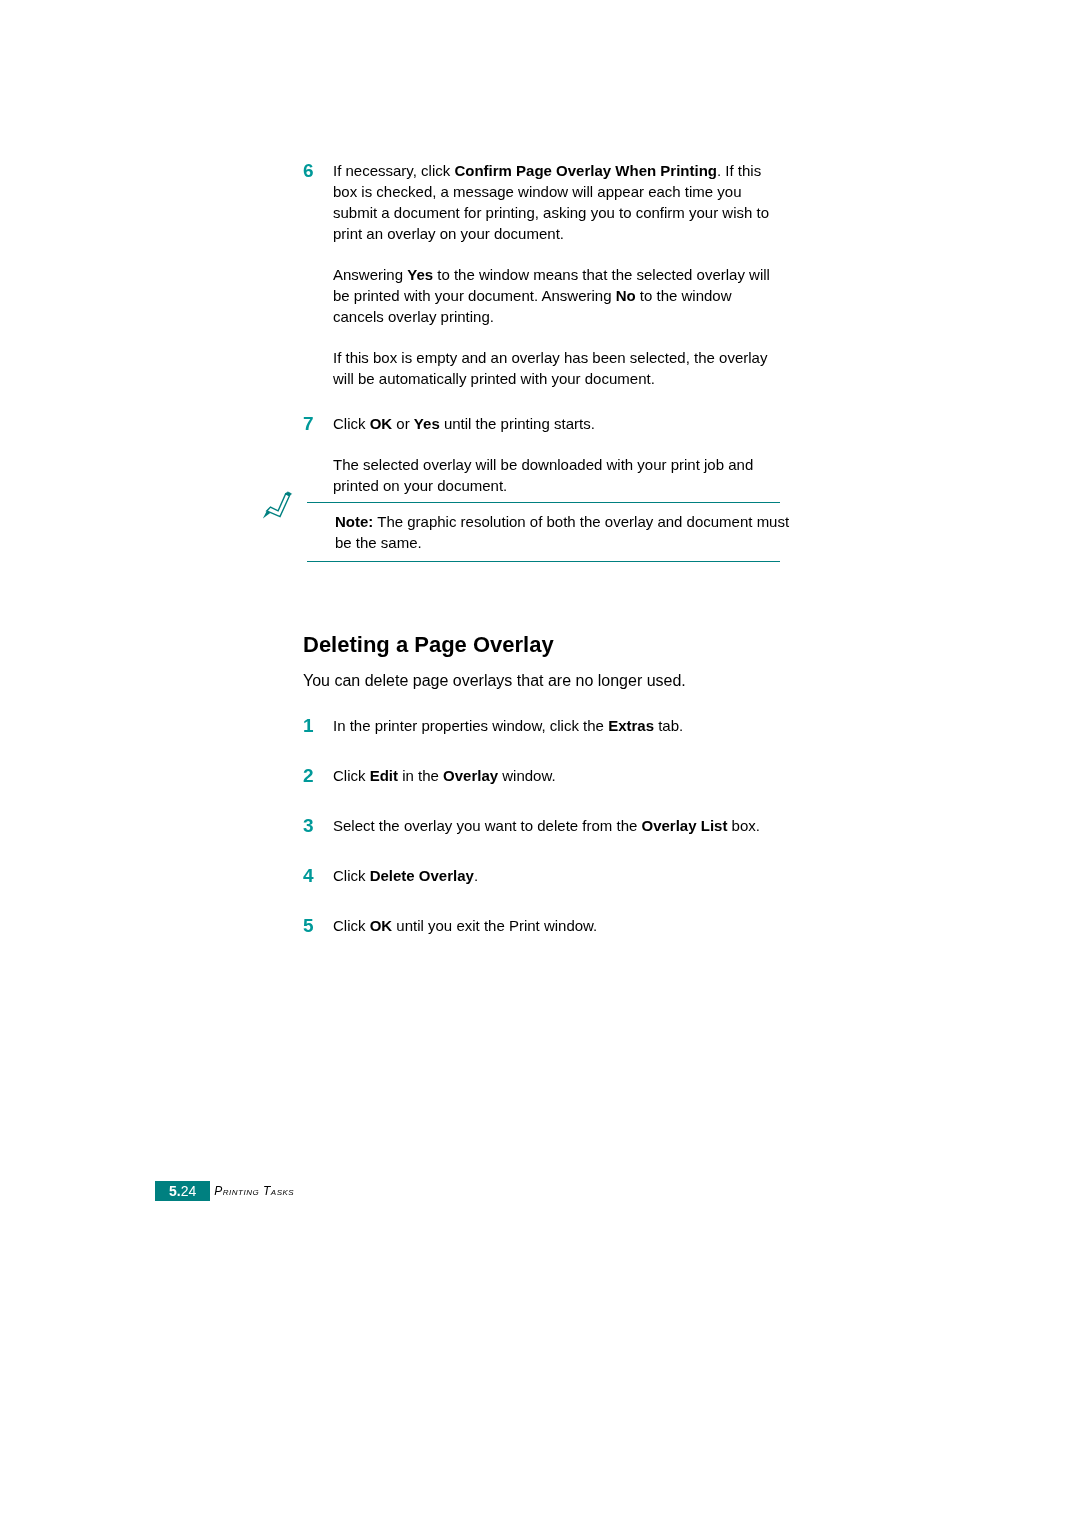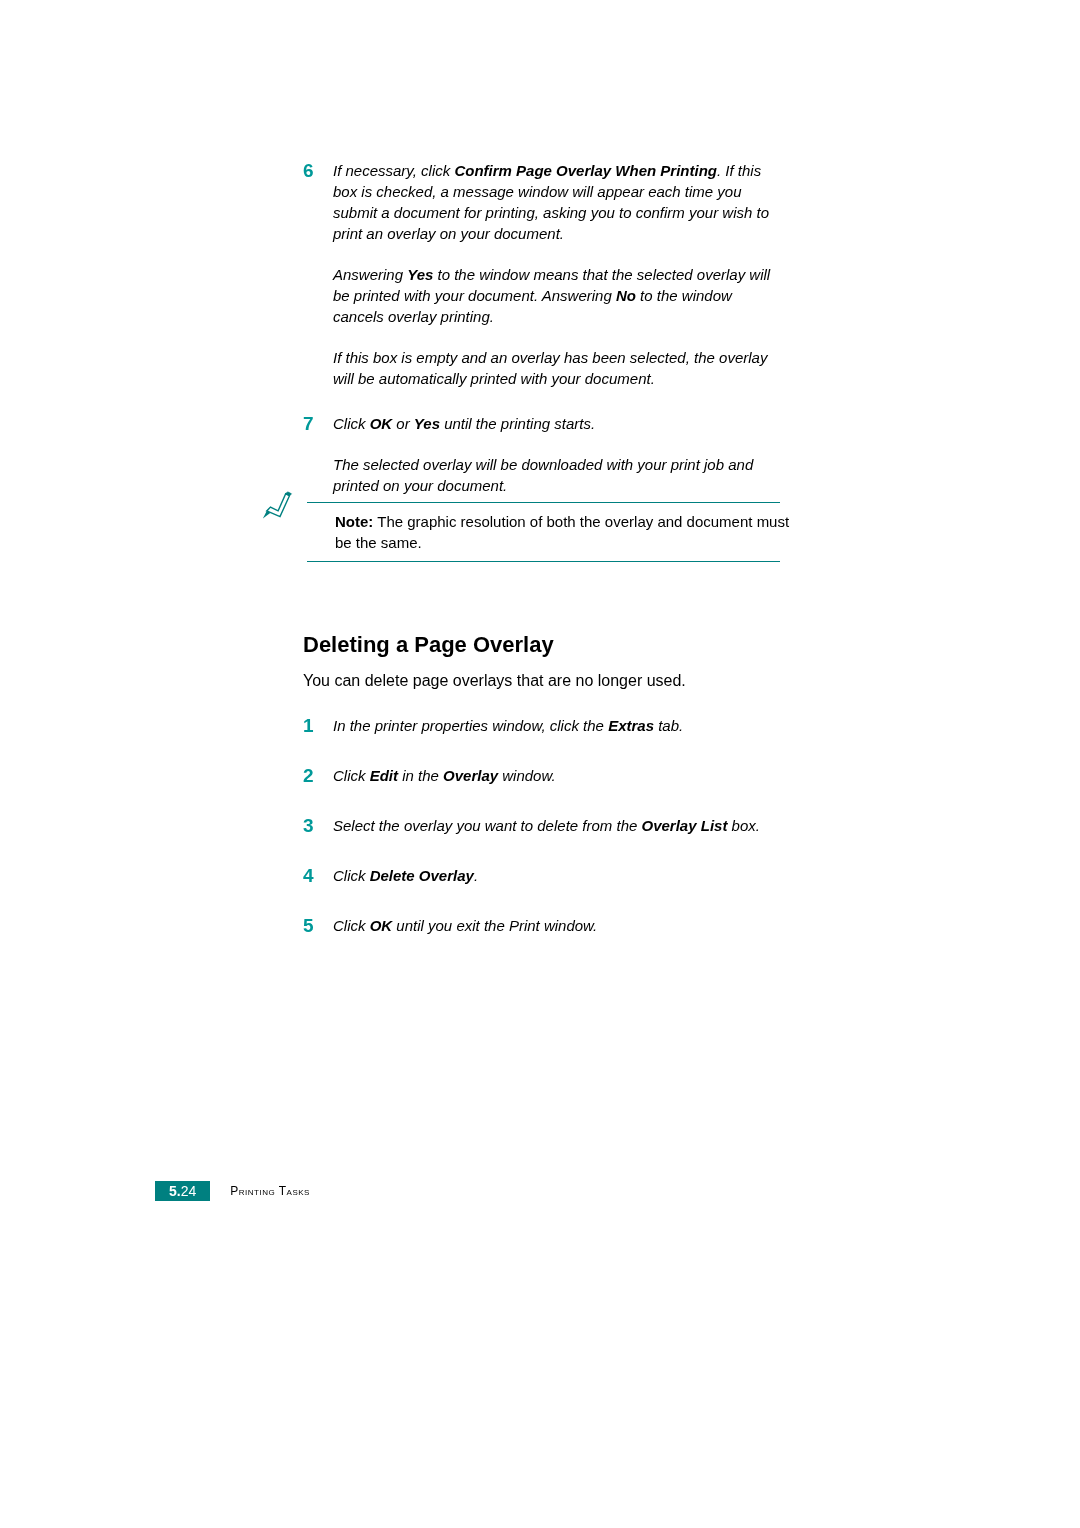--- a/index.html
+++ b/index.html
@@ -35,21 +35,20 @@
       text-align: left;
     }
     .step-body {
       flex: 1;
       font-size: 15px;
       line-height: 1.4;
       padding-left: 6px;
     }
     .step-body p {
       margin-bottom: 20px;
-      font-style: italic;
     }
     .step-body p:last-child {
       margin-bottom: 0;
     }
     .note-box {
       position: absolute;
       left: 261px;
       top: 502px;
       width: 522px;
     }
@@ -116,24 +115,25 @@
       background: #008080;
       color: #ffffff;
       padding: 2px 14px;
       font-size: 14px;
       font-weight: normal;
     }
     .page-num-box .chapter {
       font-weight: bold;
     }
     .footer-text {
-      margin-left: 20px;
+      margin-left: 4px;
       font-size: 12px;
       letter-spacing: 0.5px;
       font-variant: small-caps;
+      font-style: italic;
     }
   </style>
 </head>
 <body>
 
 <div class="content">
   <div class="step">
     <div class="step-num">6</div>
     <div class="step-body">
       <p><span>If necessary, click </span><b>Confirm Page Overlay When Printing</b><span>. If this box is checked, a message window will appear each time you submit a document for printing, asking you to confirm your wish to print an overlay on your document.</span></p>

